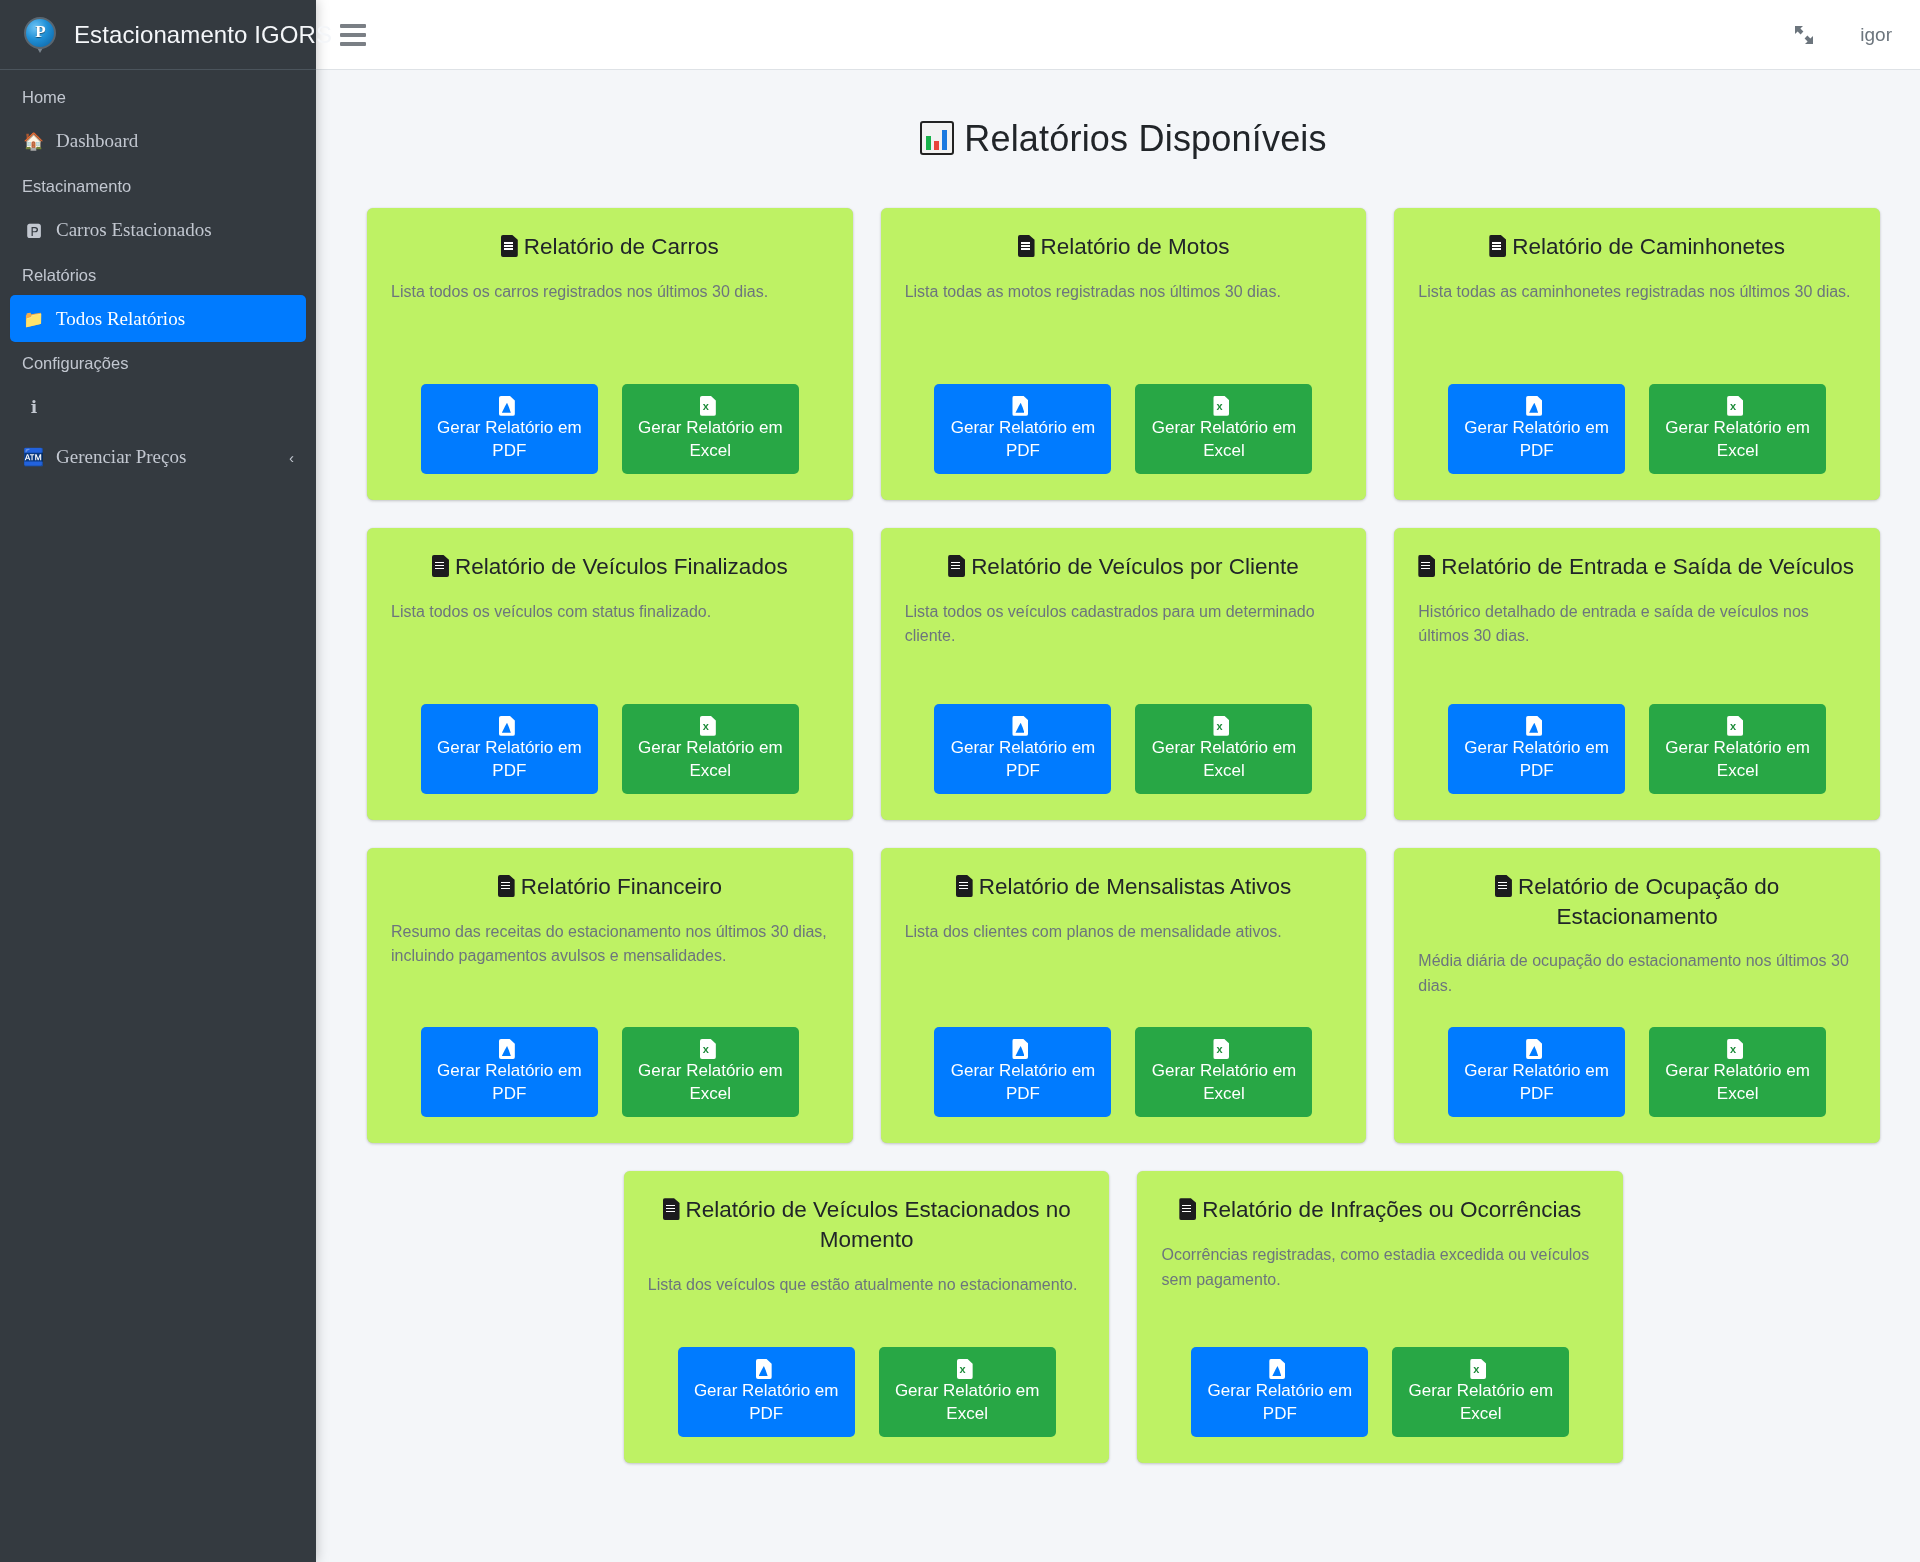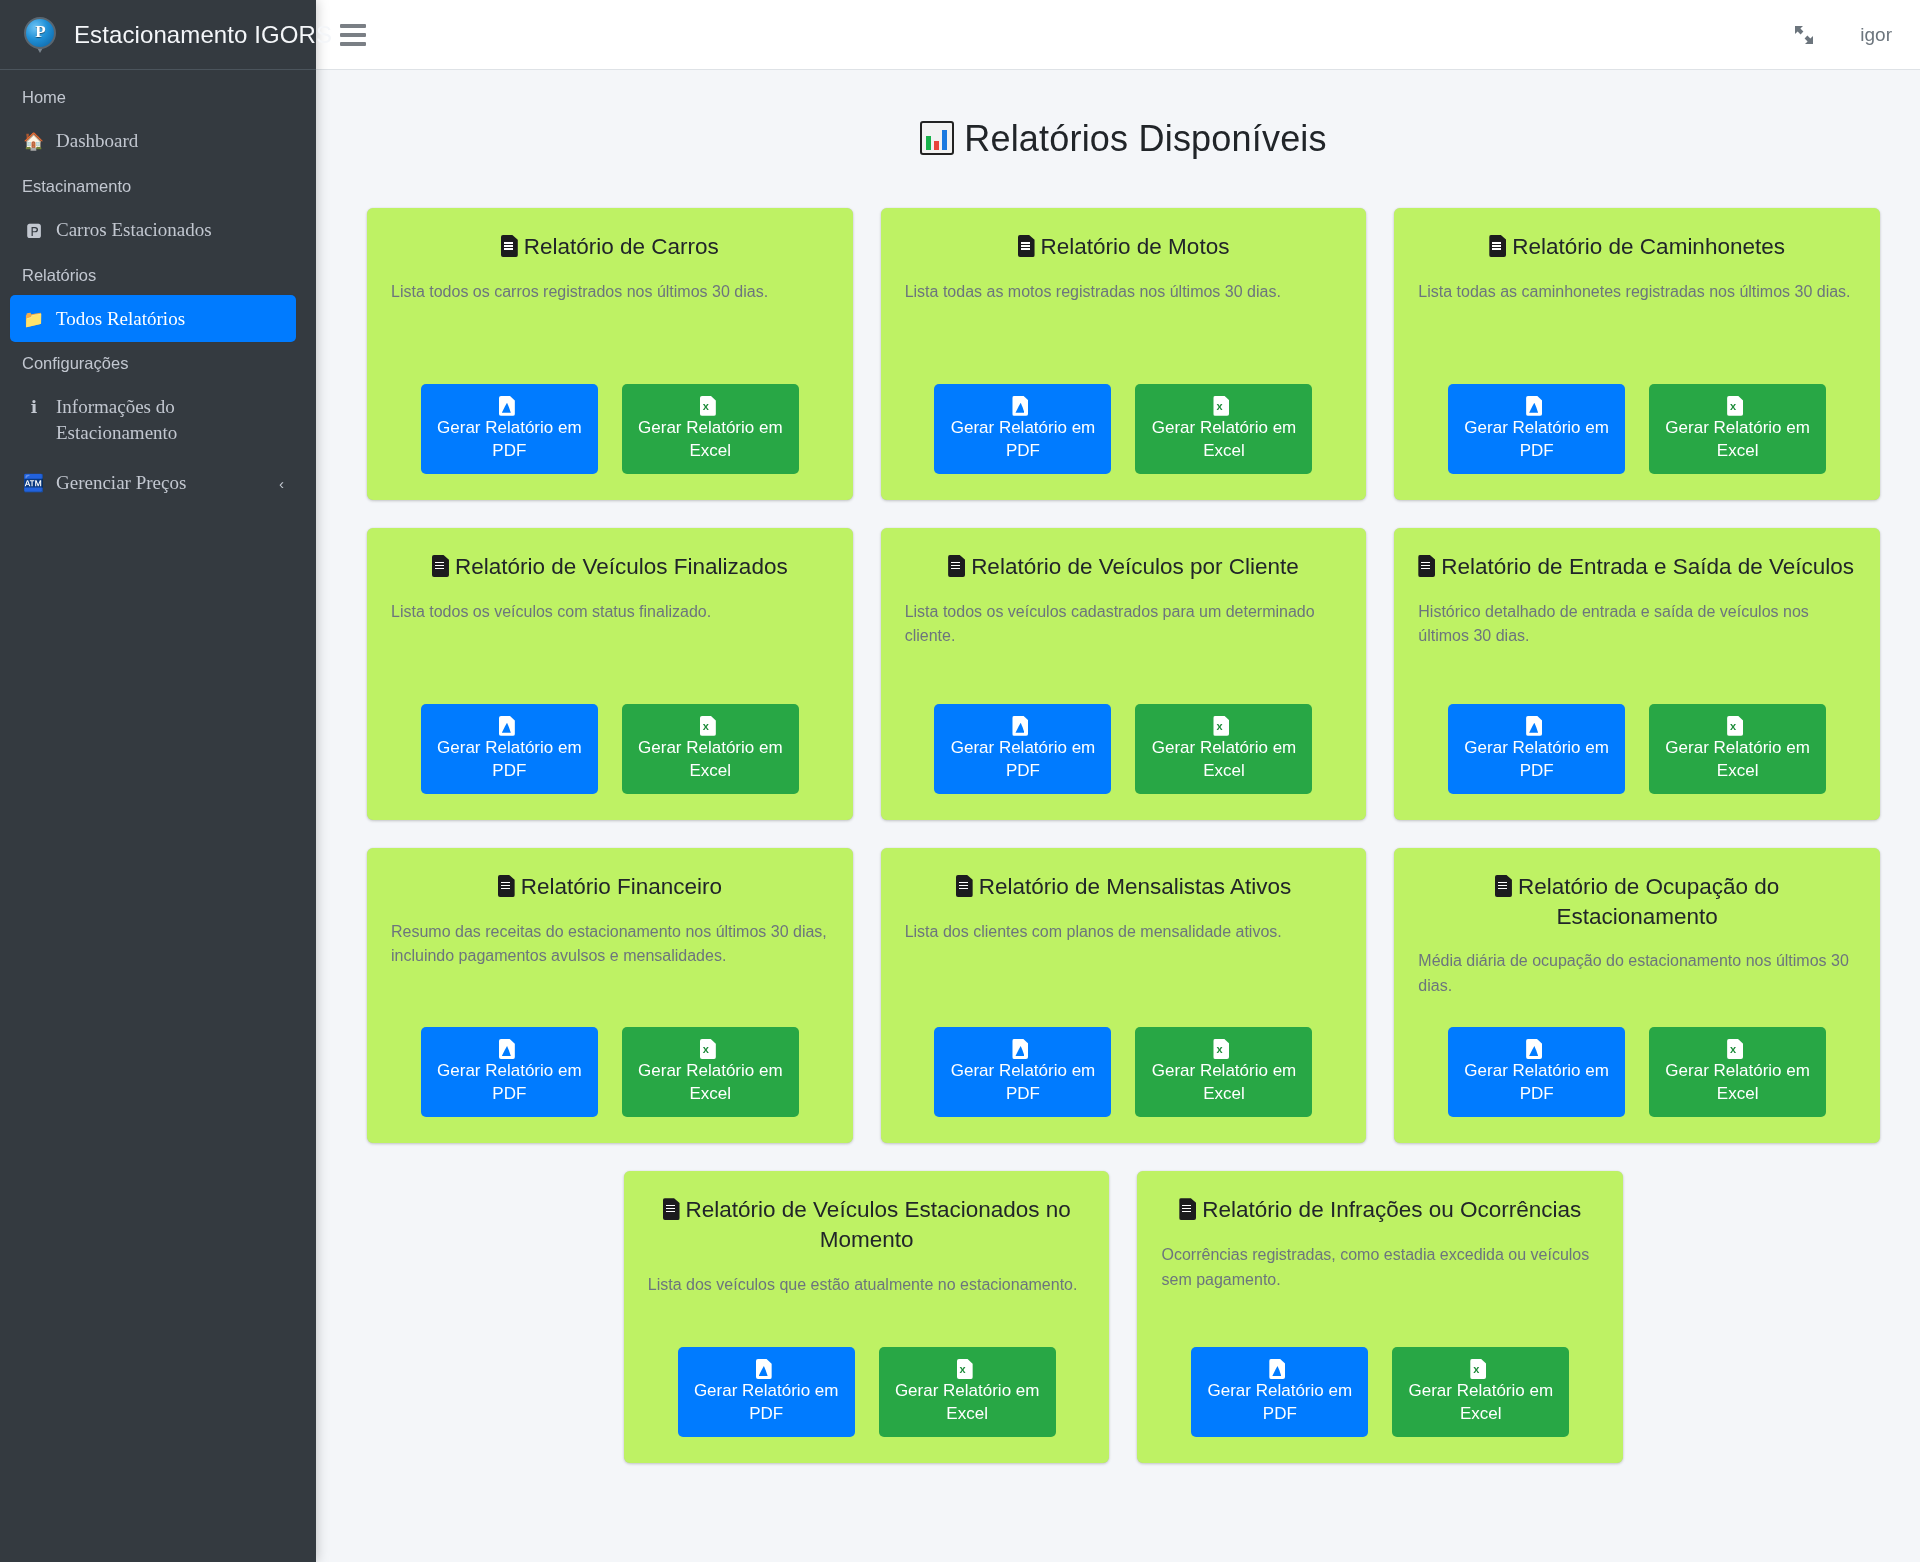--- a/index.html
+++ b/index.html
@@ -79,21 +79,21 @@
     padding-left: 1px;
   }
   .brand-title {
     font-size: 24px;
     color: #f4f6f9;
     font-weight: 400;
     white-space: nowrap;
     letter-spacing: .1px;
   }
   .nav {
-    padding: 8px 20px 0 10px;
+    padding: 8px 10px 0 10px;
     overflow: hidden;
   }
   .nav-header {
     font-size: 16.5px;
     color: #c2c7d0;
     padding: 10px 12px 10px 12px;
     white-space: nowrap;
   }
   .nav-item {
     display: flex;
@@ -369,21 +369,20 @@
           <span class="nav-label">Carros Estacionados</span>
         </div>
         <div class="nav-header">Relatórios</div>
         <div class="nav-item active">
           <span class="nav-ico">📁</span>
           <span class="nav-label">Todos Relatórios</span>
         </div>
         <div class="nav-header">Configurações</div>
         <div class="nav-item">
           <span class="nav-ico">ℹ</span>
-          <span class="nav-label">Informações do Estacionamento</span>
         </div>
         <div class="nav-item">
           <span class="nav-ico">🏧</span>
           <span class="nav-label">Gerenciar Preços</span>
           <span class="nav-arrow">‹</span>
         </div>
       </nav>
   </aside>
 
   <div class="main">

